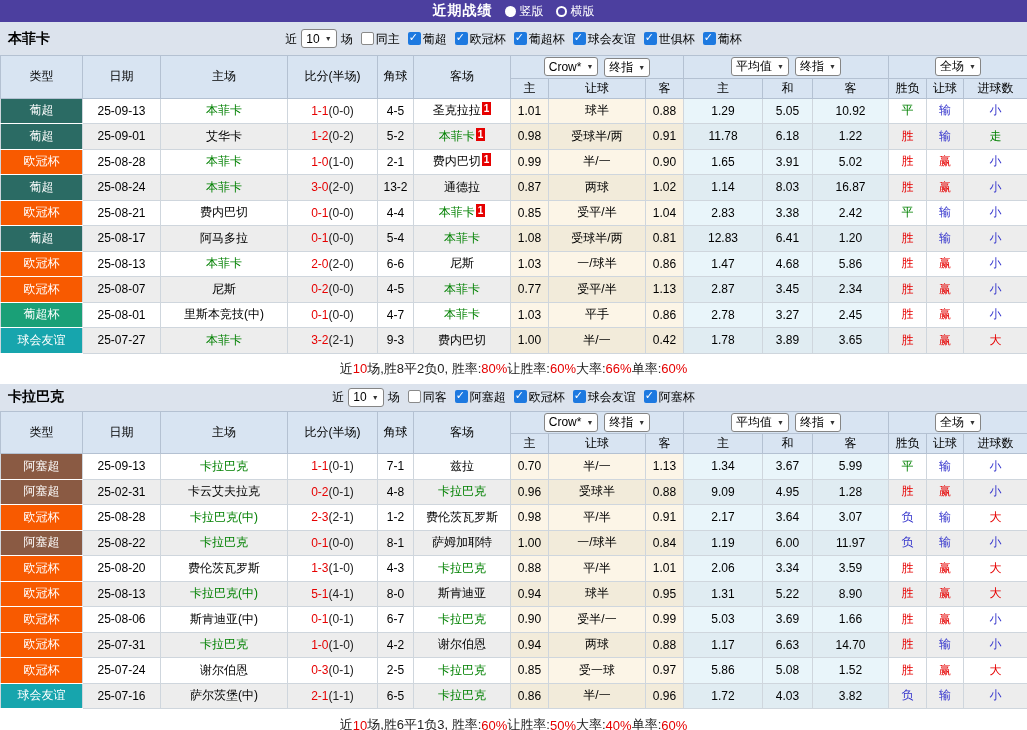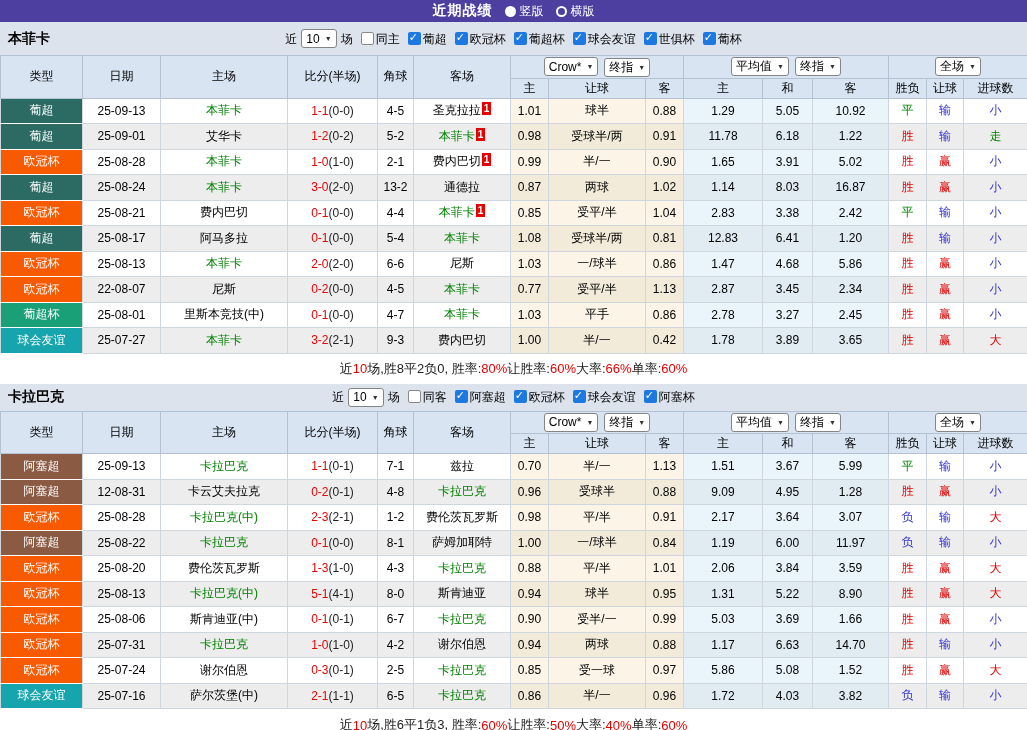--- a/index.html
+++ b/index.html
@@ -256,21 +256,21 @@
         <td class="od">0.86</td>
         <td class="av">1.47</td>
         <td class="av">4.68</td>
         <td class="av">5.86</td>
         <td class="c-red">胜</td>
         <td class="c-red">赢</td>
         <td class="c-blue">小</td>
       </tr>
       <tr>
         <td class="lg" style="background: rgb(248, 90, 0);">欧冠杯</td>
-        <td>22-08-07</td>
+        <td>25-08-07</td>
         <td><span>尼斯</span></td>
         <td><span class="ft">0-2</span><span class="ht">(0-0)</span></td>
         <td>4-5</td>
         <td><span class="focus">本菲卡</span></td>
         <td class="od">0.77</td>
         <td class="od">受平/半</td>
         <td class="od">1.13</td>
         <td class="av">2.87</td>
         <td class="av">3.45</td>
         <td class="av">2.34</td>
@@ -403,30 +403,30 @@
       <tr>
         <td class="lg" style="background: rgb(138, 90, 67);">阿塞超</td>
         <td>25-09-13</td>
         <td><span class="focus">卡拉巴克</span></td>
         <td><span class="ft">1-1</span><span class="ht">(0-1)</span></td>
         <td>7-1</td>
         <td><span>兹拉</span></td>
         <td class="od">0.70</td>
         <td class="od">半/一</td>
         <td class="od">1.13</td>
-        <td class="av">1.51</td>
+        <td class="av">1.34</td>
         <td class="av">3.67</td>
         <td class="av">5.99</td>
         <td class="c-green">平</td>
         <td class="c-blue">输</td>
         <td class="c-blue">小</td>
       </tr>
       <tr>
         <td class="lg" style="background: rgb(138, 90, 67);">阿塞超</td>
-        <td>12-08-31</td>
+        <td>25-02-31</td>
         <td><span>卡云艾夫拉克</span></td>
         <td><span class="ft">0-2</span><span class="ht">(0-1)</span></td>
         <td>4-8</td>
         <td><span class="focus">卡拉巴克</span></td>
         <td class="od">0.96</td>
         <td class="od">受球半</td>
         <td class="od">0.88</td>
         <td class="av">9.09</td>
         <td class="av">4.95</td>
         <td class="av">1.28</td>
@@ -472,21 +472,21 @@
         <td class="lg" style="background: rgb(248, 90, 0);">欧冠杯</td>
         <td>25-08-20</td>
         <td><span>费伦茨瓦罗斯</span></td>
         <td><span class="ft">1-3</span><span class="ht">(1-0)</span></td>
         <td>4-3</td>
         <td><span class="focus">卡拉巴克</span></td>
         <td class="od">0.88</td>
         <td class="od">平/半</td>
         <td class="od">1.01</td>
         <td class="av">2.06</td>
-        <td class="av">3.84</td>
+        <td class="av">3.34</td>
         <td class="av">3.59</td>
         <td class="c-red">胜</td>
         <td class="c-red">赢</td>
         <td class="c-red">大</td>
       </tr>
       <tr>
         <td class="lg" style="background: rgb(248, 90, 0);">欧冠杯</td>
         <td>25-08-13</td>
         <td><span class="focus">卡拉巴克(中)</span></td>
         <td><span class="ft">5-1</span><span class="ht">(4-1)</span></td>

